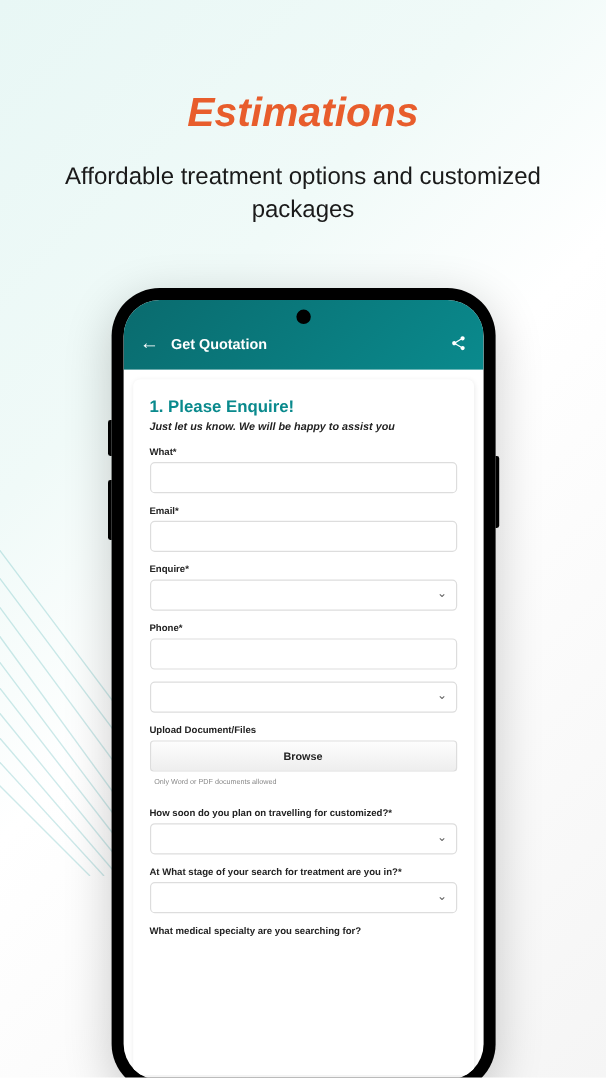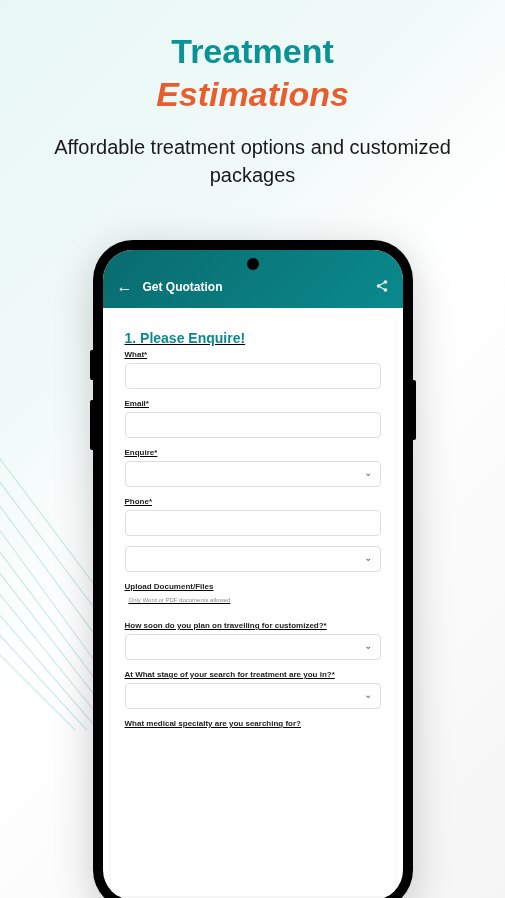--- a/index.html
+++ b/index.html
@@ -128,21 +128,20 @@
   cursor: pointer;
 }
 .form-card {
   background: #fff;
   margin: 8px;
   border-radius: 6px;
   box-shadow: 0 1px 4px rgba(0,0,0,0.08);
   padding: 14px;
   height: 580px;
   overflow: hidden;
-  text-decoration: underline;
 }
 .section-title {
   color: #0a8a8d;
   font-size: 14px;
   font-weight: 700;
   margin-bottom: 4px;
 }
 .section-sub {
   font-style: italic;
   font-size: 9px;
@@ -222,21 +221,21 @@
     <line x1="0" y1="120" x2="140" y2="300"></line>
     <line x1="0" y1="140" x2="130" y2="300"></line>
     <line x1="0" y1="160" x2="120" y2="300"></line>
     <line x1="0" y1="180" x2="110" y2="300"></line>
     <line x1="0" y1="200" x2="100" y2="300"></line>
   </g>
 </svg>
 
 <div class="headline">
   <h1>
-    <span class="w1">Treatment</span><br>
+    <br>
     <span class="w2">Estimations</span>
   </h1>
 </div>
 <div class="subheadline">Affordable treatment options and customized packages</div>
 
 <div class="phone-frame">
   <div class="phone-buttons-left"></div>
   <div class="phone-buttons-right"></div>
   <div class="phone-screen">
     <div class="notch"></div>
@@ -248,20 +247,21 @@
       </div>
       <span class="share-icon">
         <svg width="14" height="14" viewBox="0 0 24 24" fill="#fff">
             <path d="M18 16c-.8 0-1.5.3-2 .8l-7-4.1c0-.2.1-.5.1-.7s0-.5-.1-.7l7-4.1c.5.5 1.2.8 2 .8 1.7 0 3-1.3 3-3s-1.3-3-3-3-3 1.3-3 3c0 .2 0 .5.1.7l-7 4.1c-.5-.5-1.2-.8-2-.8-1.7 0-3 1.3-3 3s1.3 3 3 3c.8 0 1.5-.3 2-.8l7 4.1c0 .2-.1.4-.1.7 0 1.6 1.3 2.9 3 2.9s3-1.3 3-3-1.3-3-3-3z"></path>
           </svg>
       </span>
     </div>
 
     <div class="form-card">
       <div class="section-title">1. Please Enquire!</div>
+      <div class="section-sub">Just let us know. We will be happy to assist you</div>
 
       <div class="form-group">
         <label class="form-label">What*</label>
         <input class="form-input" style="">
       </div>
       <div class="form-group">
         <label class="form-label">Email*</label>
         <input class="form-input" style="">
       </div>
       <div class="form-group">
@@ -270,20 +270,21 @@
       </div>
       <div class="form-group">
         <label class="form-label">Phone*</label>
         <input class="form-input" style="">
       </div>
       <div class="form-group">
         <div class="select-wrapper"><input class="form-select" style=""></div>
       </div>
       <div class="form-group">
         <label class="form-label">Upload Document/Files</label>
+        <button class="browse-btn">Browse</button>
         <div class="file-hint">Only Word or PDF documents allowed</div>
       </div>
 
       <div class="section2">
         <label class="q-label">How soon do you plan on travelling for customized?*</label>
         <div class="select-wrapper"><input class="form-select" style=""></div>
         <label class="q-label">At What stage of your search for treatment are you in?*</label>
         <div class="select-wrapper"><input class="form-select" style=""></div>
         <label class="q-label">What medical specialty are you searching for?</label>
       </div>

